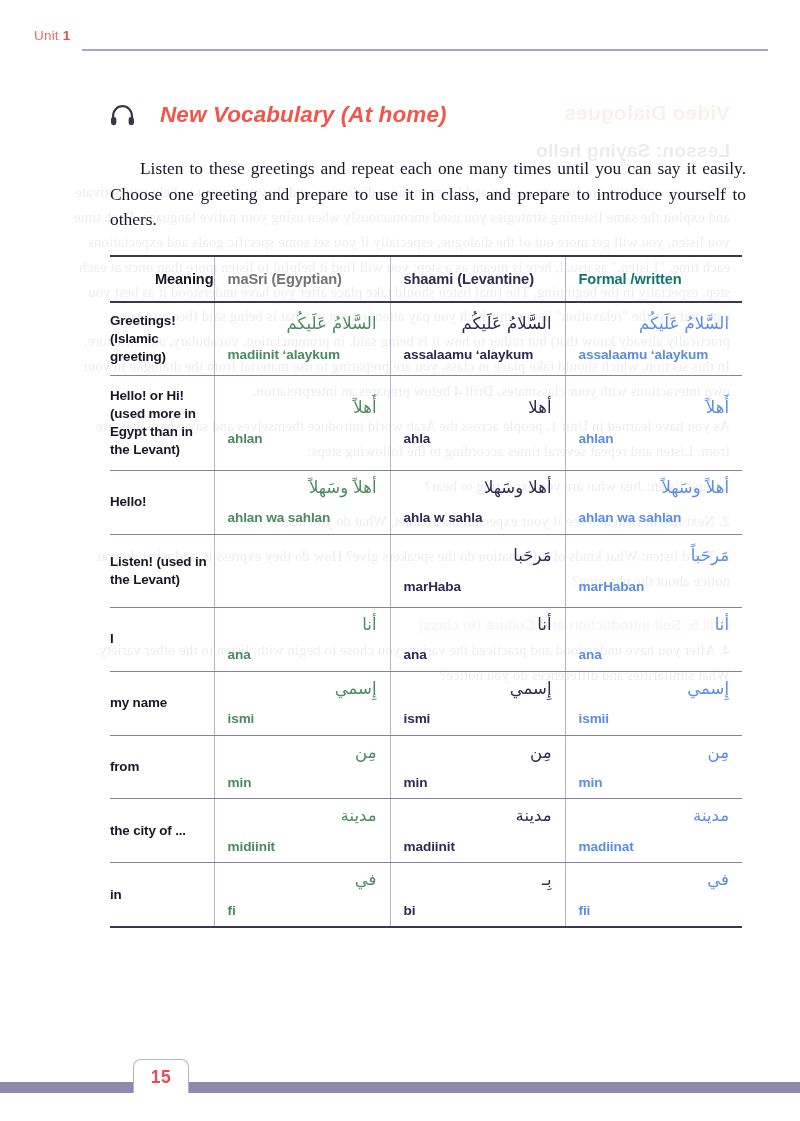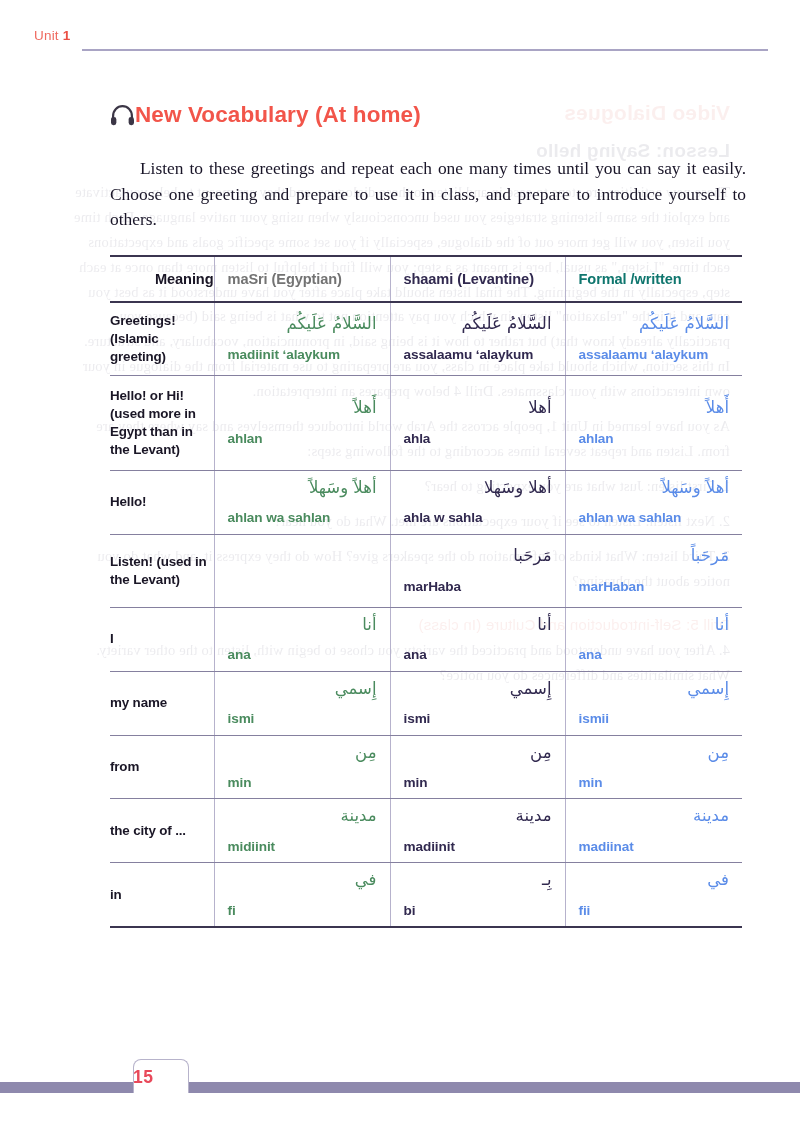--- a/index.html
+++ b/index.html
@@ -87,23 +87,24 @@
     position: absolute;
     left: 110px;
     top: 100px;
     width: 650px;
   }
 
   
   .section-title {
     display: flex;
     align-items: center;
-    gap: 0;
+    gap: 25px;
     margin: 0 0 26px 0;
     height: 30px;
+    font-style: italic;
   }
   .headphone-icon {
     width: 25px;
     height: 23px;
     display: block;
     flex: none;
   }
   .section-title h1 {
     margin: 0;
     font-size: 22.5px;
@@ -242,20 +243,21 @@
     border: 1.5px solid #b7b3cb;
     border-bottom: none;
     border-radius: 8px 8px 0 0;
     box-sizing: border-box;
   }
   .footer .pageno {
     position: absolute;
     left: 133px;
     bottom: 33px;
     width: 56px;
+    text-align: center;
     font-size: 17.5px;
     font-weight: bold;
     color: #e8495a;
     letter-spacing: .5px;
   }
 </style>
 </head>
 <body>
 
 <div class="page-bleed" aria-hidden="true">

